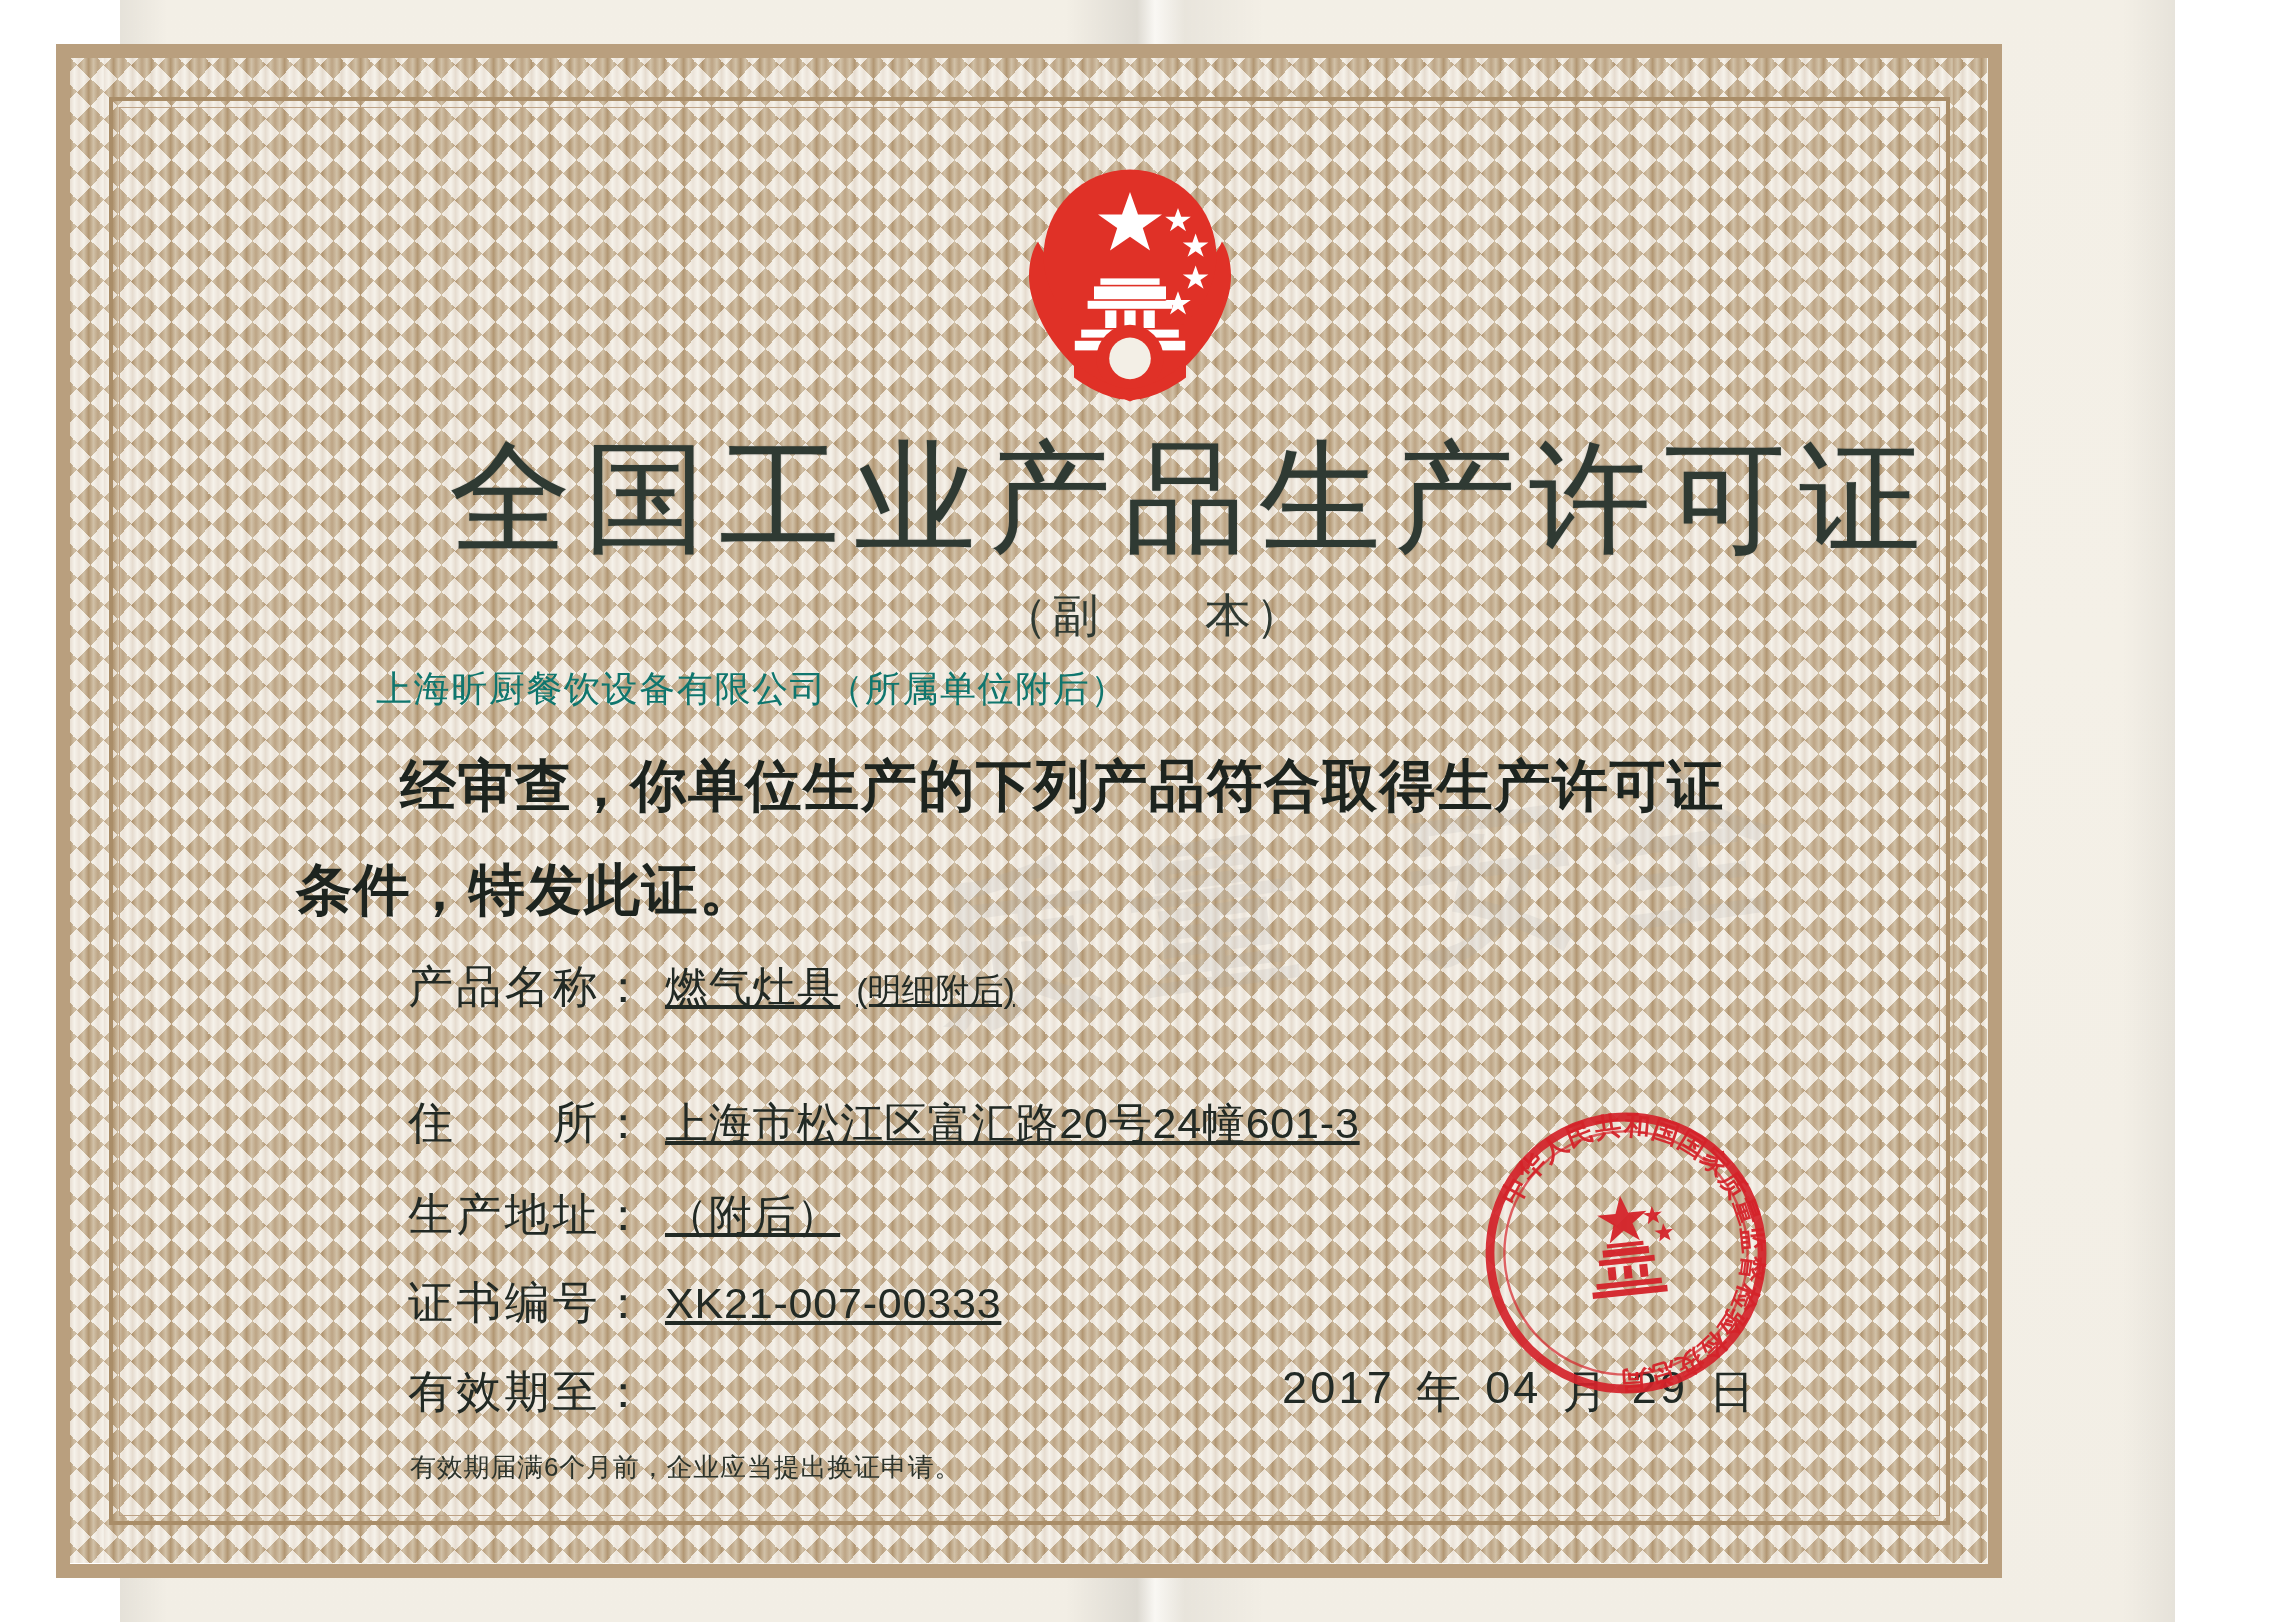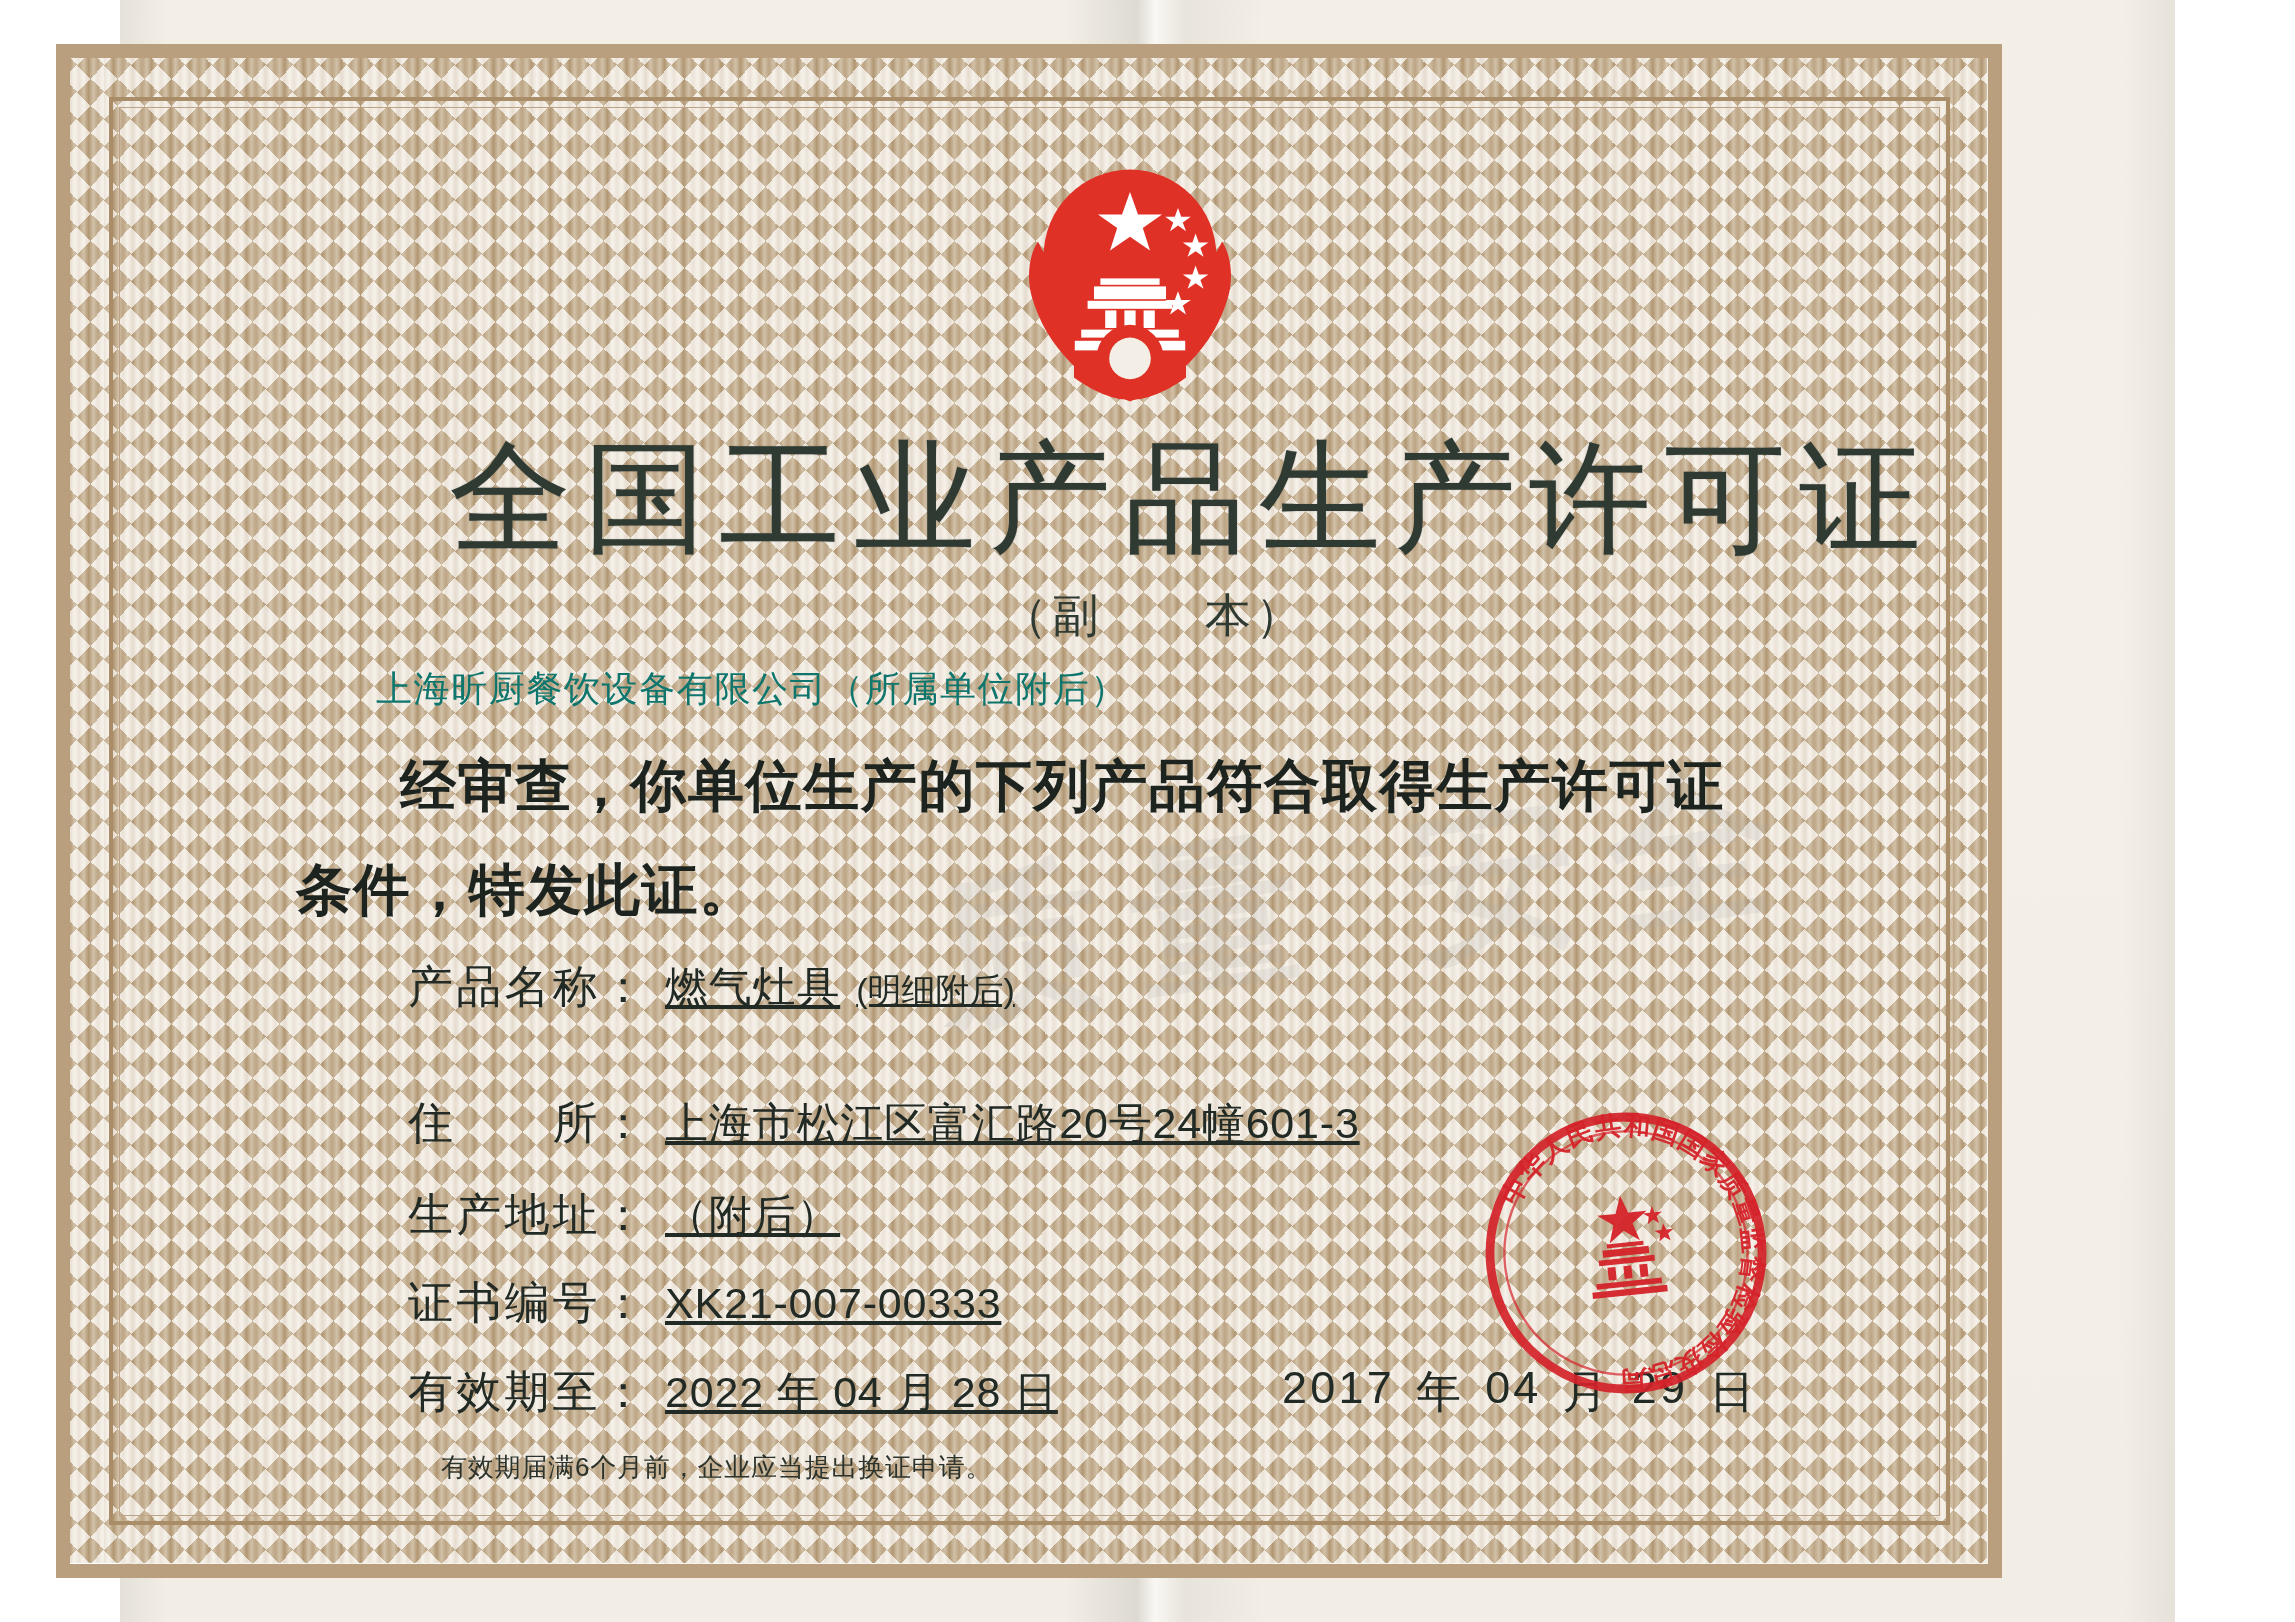--- a/index.html
+++ b/index.html
@@ -240,21 +240,20 @@
 
   #footnote {
     position: absolute;
     left: 410px;
     top: 1450px;
     font-size: 26px;
     letter-spacing: 0.8px;
     color: #2b332c;
     font-family: "Liberation Sans", "DejaVu Sans", sans-serif;
     white-space: nowrap;
-    margin-left: 31px;
   }
 
   
   #official-seal {
     position: absolute;
     left: 1474px;
     top: 1101px;
     width: 304px;
     height: 304px;
     transform: rotate(-6deg);
@@ -346,21 +345,20 @@
     <span class="field-value">（附后）</span>
   </div>
 
   <div class="field-row" id="row-certno">
     <span class="field-label">证书编号：</span>
     <span class="field-value">XK21-007-00333</span>
   </div>
 
   <div class="field-row" id="row-validity">
     <span class="field-label">有效期至：</span>
-    <span class="field-value">2022 年 04 月 28 日</span>
   </div>
 
   <div id="issue-date">
     <span>2017</span>
     <span>年</span>
     <span>04</span>
     <span>月</span>
     <span>29</span>
     <span>日</span>
   </div>

